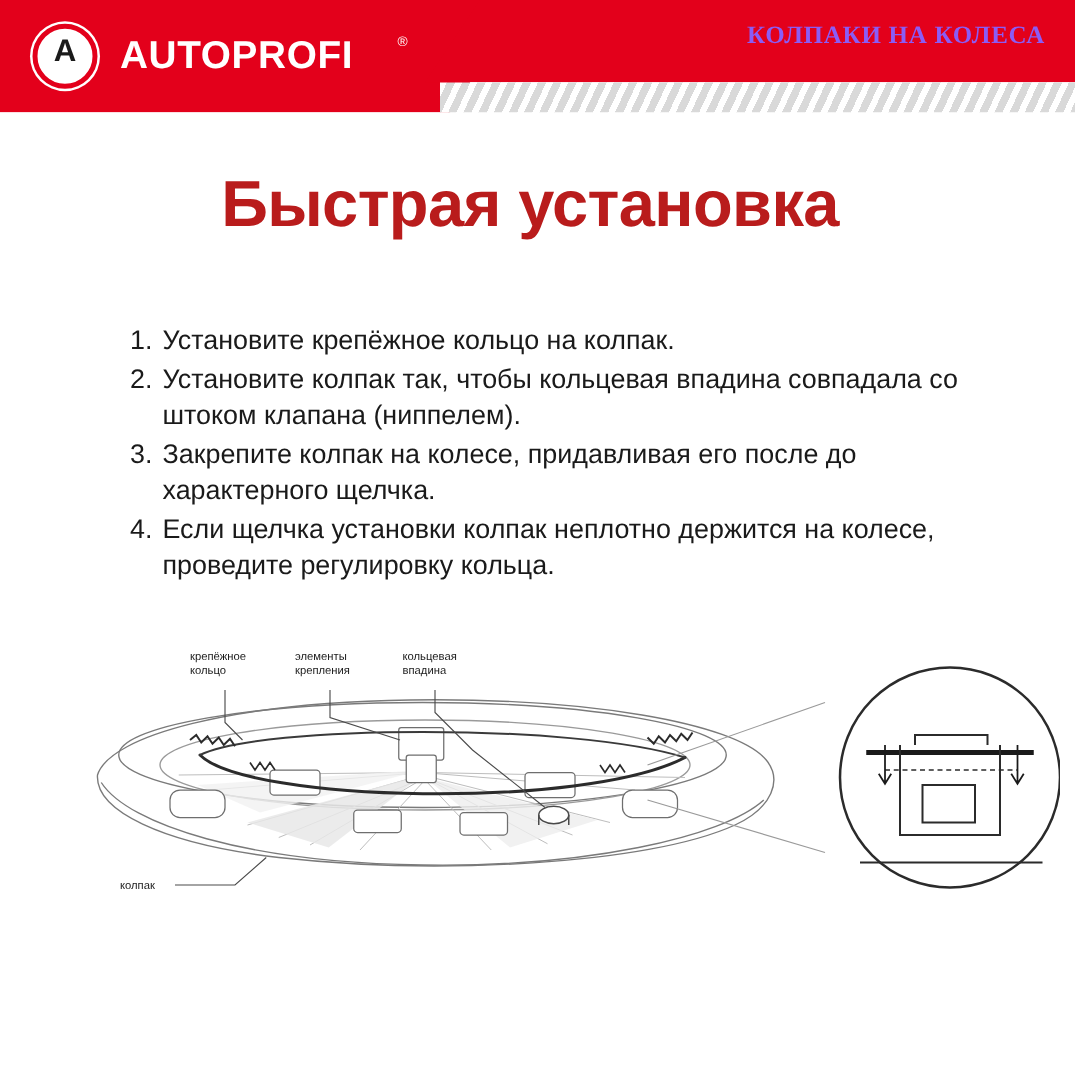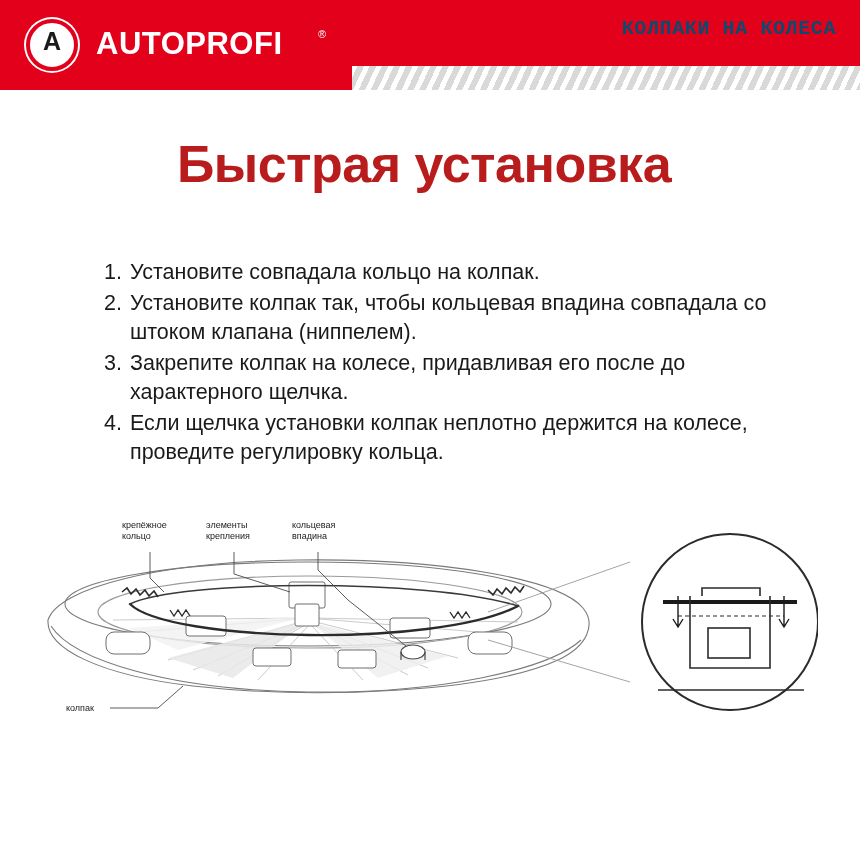--- a/index.html
+++ b/index.html
@@ -85,25 +85,25 @@
   .logo-reg {
     position: absolute;
     left: 318px; top: 28px;
     color: #ffffff;
     font-size: 11px;
     font-family: "Liberation Sans", sans-serif;
   }
   .header-tagline {
     position: absolute;
     right: 24px; top: 17px;
-    color: #0c4a6e;
+    color: #8b5cf6;
     font-size: 20px;
     font-weight: bold;
     letter-spacing: 0.6px;
-    font-family: Liberation Mono, monospace;
+    font-family: Liberation Serif, serif;
   }
 
   
   .title {
     position: absolute;
     top: 134px;
     left: 0;
     width: 848px;
     text-align: center;
     font-size: 52px;
@@ -134,21 +134,21 @@
     flex: 0 0 26px;
     text-align: left;
   }
   .step-text {
     flex: 1;
   }
 
   
   .diagram {
     position: absolute;
-    left: 18px;
+    left: 48px;
     top: 500px;
     width: 800px;
     height: 240px;
   }
   .diagram svg {
     display: block;
   }
   .callout-label {
     font-family: "Liberation Sans", sans-serif;
     font-size: 9px;
@@ -169,21 +169,21 @@
   <div class="logo-text">AUTOPROFI</div>
   <div class="logo-reg">®</div>
   <div class="header-tagline">КОЛПАКИ НА КОЛЕСА</div>
 </div>
 
 <div class="title">Быстрая установка</div>
 
 <div class="steps">
   <div class="step">
     <span class="step-num">1.</span>
-    <span class="step-text">Установите совпадала кольцо на колпак.</span>
+    <span class="step-text">Установите крепёжное кольцо на колпак.</span>
   </div>
   <div class="step">
     <span class="step-num">2.</span>
     <span class="step-text">Установите колпак так, чтобы кольцевая впадина совпадала со штоком клапана (ниппелем).</span>
   </div>
   <div class="step">
     <span class="step-num">3.</span>
     <span class="step-text">Закрепите колпак на колесе, придавливая его после до характерного щелчка.</span>
   </div>
   <div class="step">

